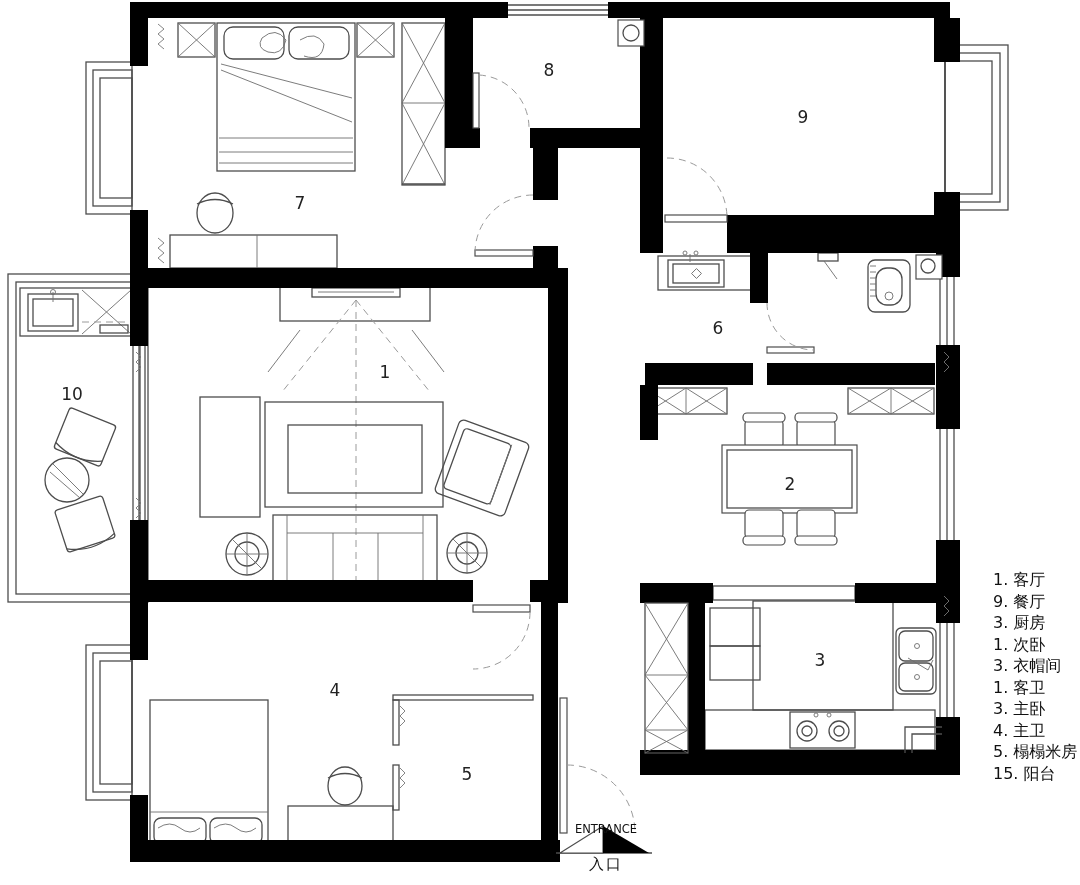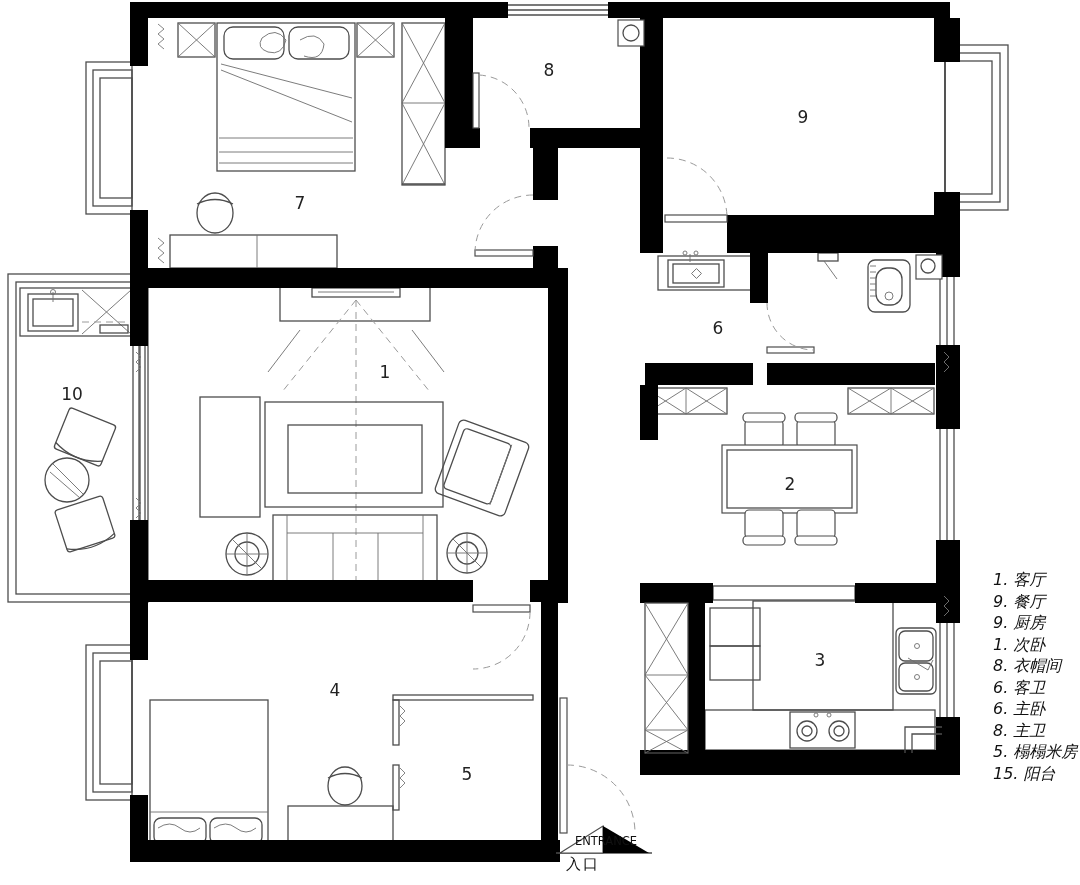--- a/index.html
+++ b/index.html
@@ -9,25 +9,25 @@
   .w{fill:#000;stroke:none;}
   .f{fill:none;stroke:#4d4d4d;stroke-width:1.3;}
   .ft{fill:none;stroke:#6d6d6d;stroke-width:0.9;}
   .fw{fill:#fff;stroke:#4d4d4d;stroke-width:1.2;}
   .d{fill:none;stroke:#9a9a9a;stroke-width:1;stroke-dasharray:7 5;}
   .z{fill:none;stroke:#777;stroke-width:0.9;}
   .bg{fill:#fff;stroke:none;}
   .num{font-size:17px;fill:#222;}
   .legend{position:absolute;left:993px;top:569px;color:#111;font-size:16px;
           line-height:21.5px;white-space:nowrap;}
-  .legend div{height:21.5px;font-style:italic;}
-  .ent-zh{position:absolute;left:566px;top:855px;width:80px;text-align:left;
+  .legend div{height:21.5px;}
+  .ent-zh{position:absolute;left:566px;top:855px;width:80px;text-align:center;
           font-size:15px;color:#111;letter-spacing:2px;}
   .ent-en{position:absolute;left:556px;top:822px;width:100px;text-align:center;
-          font-size:11.5px;color:#111;margin-top:12px;}
+          font-size:11.5px;color:#111;}
 </style>
 </head>
 <body>
 
 <div class="stage">
 <svg width="1080" height="885" viewBox="0 0 1080 885">
 
   <g>
     <rect class="f" x="8" y="274" width="140" height="328"></rect>
     <rect class="f" x="16" y="282" width="124" height="312"></rect>
@@ -356,25 +356,25 @@
     <text class="num" x="300" y="209">7</text>
     <text class="num" x="549" y="76">8</text>
     <text class="num" x="803" y="123">9</text>
     <text class="num" x="72" y="400">10</text>
   </g>
 </svg>
 
   <div class="legend">
     <div>1. 客厅</div>
     <div>9. 餐厅</div>
-    <div>9. 厨房</div>
+    <div>3. 厨房</div>
     <div>1. 次卧</div>
-    <div>8. 衣帽间</div>
-    <div>6. 客卫</div>
-    <div>6. 主卧</div>
-    <div>8. 主卫</div>
+    <div>3. 衣帽间</div>
+    <div>1. 客卫</div>
+    <div>3. 主卧</div>
+    <div>4. 主卫</div>
     <div>5. 榻榻米房</div>
     <div>15. 阳台</div>
   </div>
 
   <div class="ent-zh">入口</div>
   <div class="ent-en">ENTRANCE</div>
 </div>
 
 </body></html>

